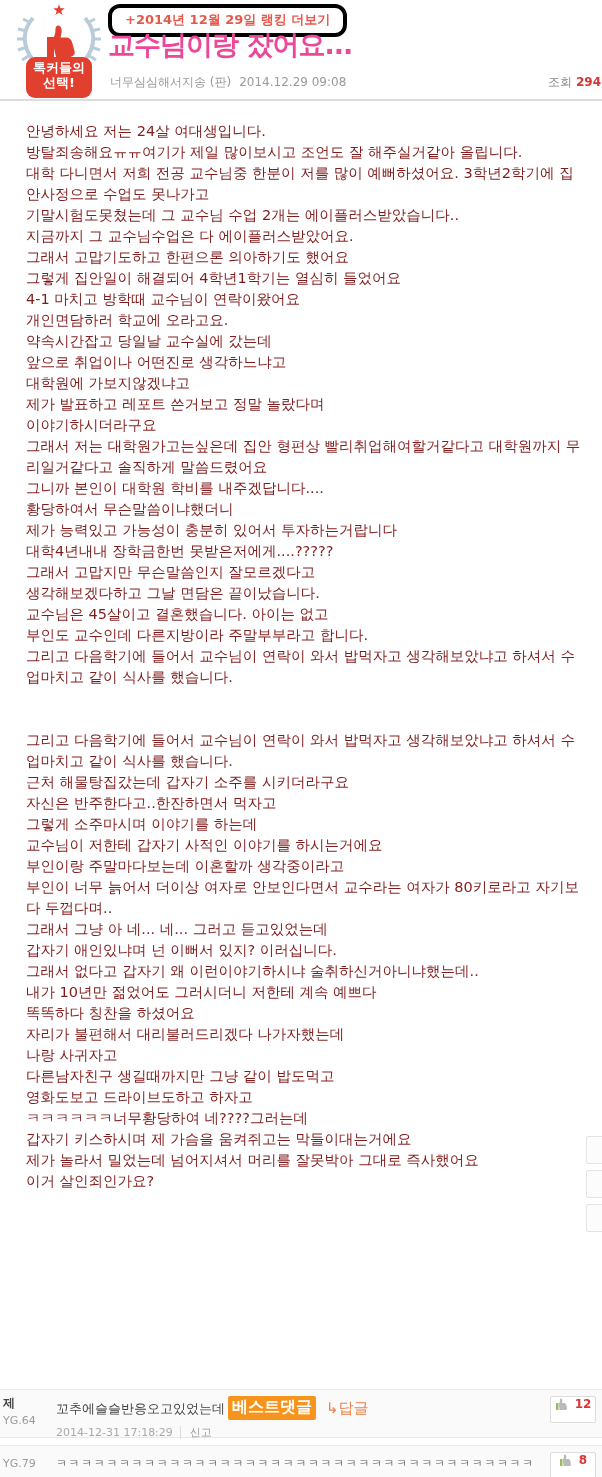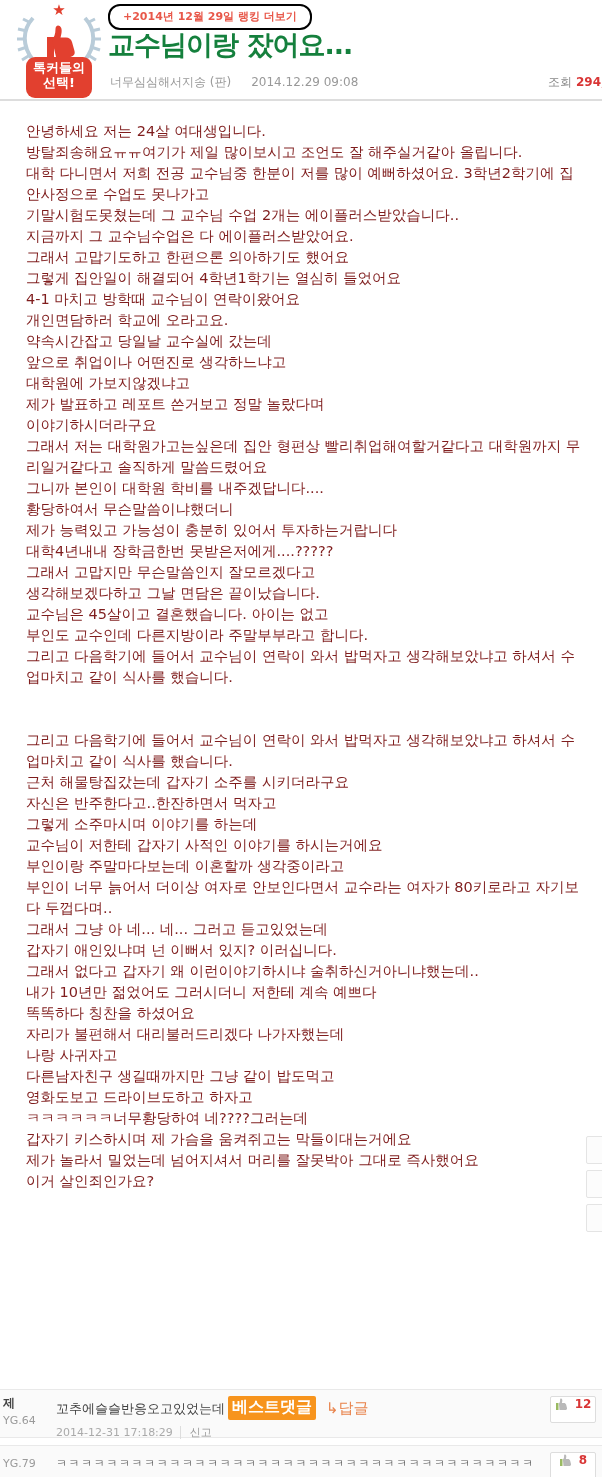--- a/index.html
+++ b/index.html
@@ -10,29 +10,29 @@
   }
 
   
   .logo-badge { position:absolute; left:12px; top:3px; width:94px; height:97px;
     display:flex; flex-direction:column; align-items:center; }
   .logo-star { color:#e2402f; font-size:15px; line-height:14px; }
   .logo-art { margin-top:-2px; }
   .logo-label { background:#e2402f; color:#fff; border-radius:9px; padding:3px 7px 8px;
     font-weight:bold; font-size:13px; line-height:15px; text-align:center; margin-top:-6px; }
 
-  .rank-pill { position:absolute; left:108px; top:4px; border:2px solid #000000;
-    color:#e8584a; border-radius:12px; font-size:11px; font-weight:bold;
+  .rank-pill { position:absolute; left:108px; top:4px; border:4px solid #000000;
+    color:#e8584a; border-radius:12px; font-size:13px; font-weight:bold;
     padding:3px 13px 4px; background:#fff; cursor:pointer; white-space:nowrap; }
 
   .post-title { position:absolute; left:108px; top:27px; font-size:27px; font-weight:bold;
-    color:#15803d; letter-spacing:-1px; white-space:nowrap; }
+    color:#ec4899; letter-spacing:-1px; white-space:nowrap; }
 
   .byline { position:absolute; left:110px; top:74px; font-size:12px; color:#999; }
-  .byline .author { margin-right:20px; }
+  .byline .author { margin-right:8px; }
 
   .views { position:absolute; left:548px; top:74px; font-size:12px; color:#888; white-space:nowrap; }
   .views-count { color:#d93535; font-weight:bold; margin-left:4px; }
 
   .divider { position:absolute; top:99px; left:0; width:602px; height:2px; background:#dddddd; }
 
   
   .post-body { position:absolute; left:26px; top:121px; width:556px;
     font-size:14.5px; line-height:21px; color:#7f1d1d;
     white-space:pre-wrap; word-break:break-all; }

